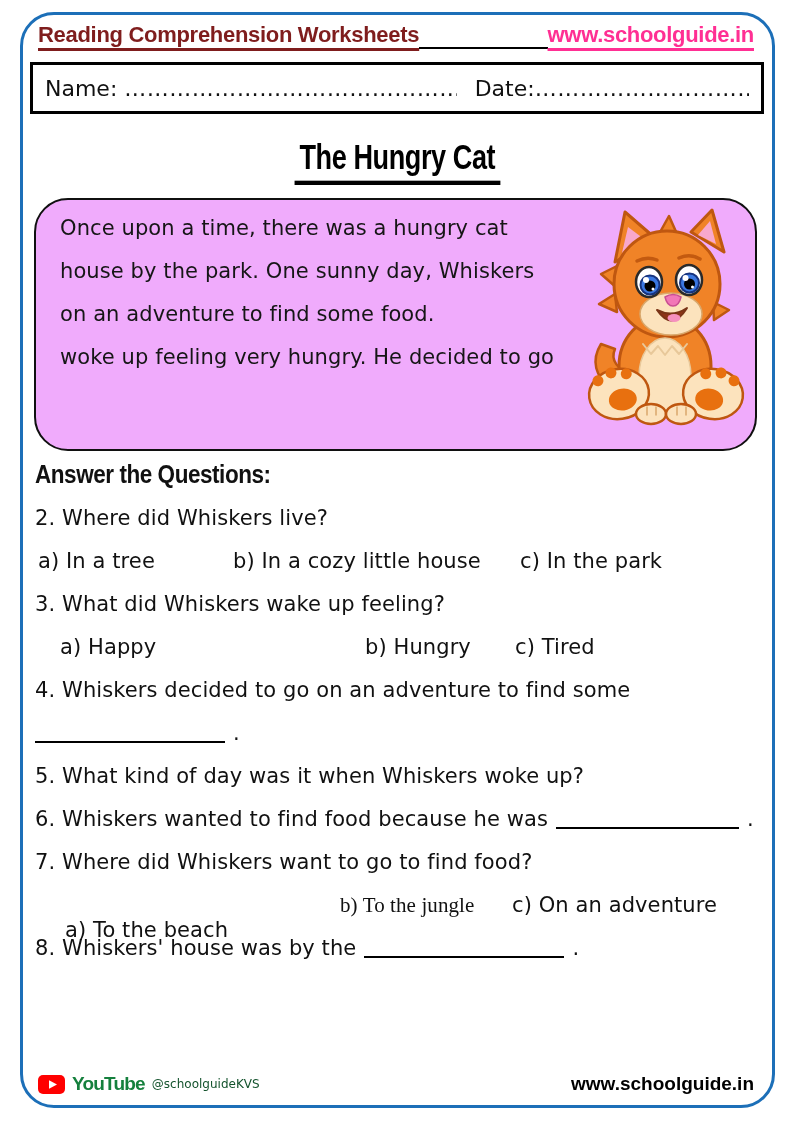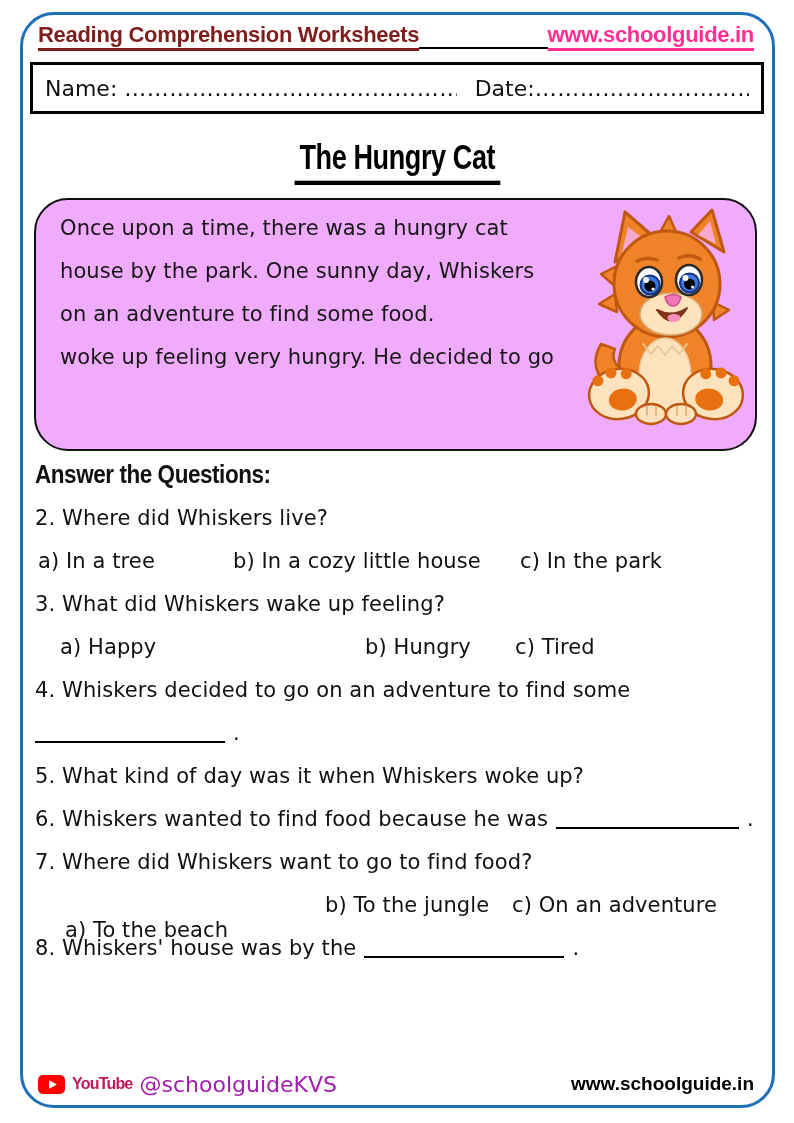--- a/index.html
+++ b/index.html
@@ -72,29 +72,29 @@
   .blank { display: inline-block; border-bottom: 2.5px solid #000; height: 2px; transform: translateY(9px); margin: 0 8px; }
   .b215 { width: 215px; } .b190 { width: 190px; margin-left: 0; } .b183 { width: 183px; } .b200 { width: 200px; }
   .opt { position: absolute; top: 50%; transform: translateY(-50%); white-space: nowrap; }
   .opts-q2 .opt:nth-child(1) { left: 3px; }
   .opts-q2 .opt:nth-child(2) { left: 198px; }
   .opts-q2 .opt:nth-child(3) { left: 485px; }
   .opts-mid .opt:nth-child(1) { left: 25px; }
   .opts-mid .opt:nth-child(2) { left: 290px; margin-left: 40px; }
   .opts-mid .opt:nth-child(3) { left: 480px; }
   .opts-q7 .opt:nth-child(1) { left: 30px; margin-top: 25px; }
-  .opts-q7 .opt:nth-child(2) { left: 290px; }
+  .opts-q7 .opt:nth-child(2) { left: 305px; font-family: Liberation Serif, serif; }
   .opts-q7 .opt:nth-child(3) { left: 477px; }
 
   
   .footer { position: absolute; left: 38px; right: 40px; top: 1070px; height: 28px; display: flex; align-items: center; justify-content: space-between; }
   .yt { display: flex; align-items: center; gap: 7px; }
   .yt-badge { width: 27px; height: 19px; display: block; }
-  .yt-label { font-family: "Liberation Sans", sans-serif; font-weight: 700; font-size: 16px; letter-spacing: -0.8px; color: #be185d; }
-  .yt-handle { font-size: 22px; color: #a21caf; }
+  .yt-label { font-family: "Liberation Sans", sans-serif; font-weight: 700; font-size: 19px; letter-spacing: -0.8px; color: #15803d; }
+  .yt-handle { font-size: 12px; color: #14532d; }
   .footer-site { font-size: 19px; font-weight: 600; font-family: "Liberation Sans", sans-serif; color: #000; }
 </style>
 </head>
 <body>
 
 <div class="frame"></div>
 
 <div class="header">
   <span class="header-title">Reading Comprehension Worksheets</span>
   <span class="header-spacer"></span>

